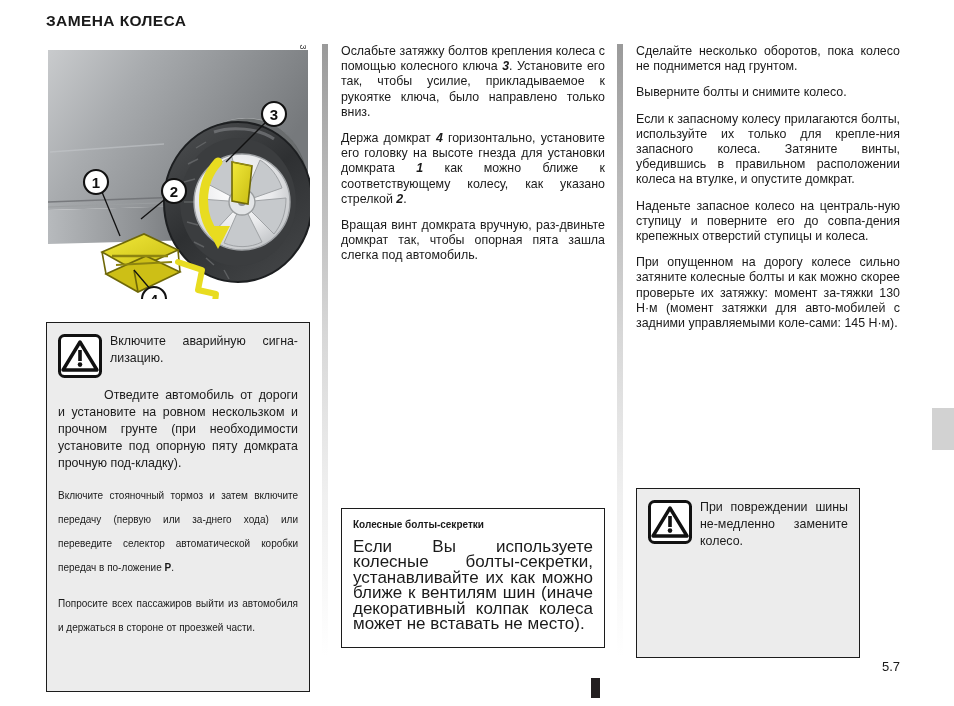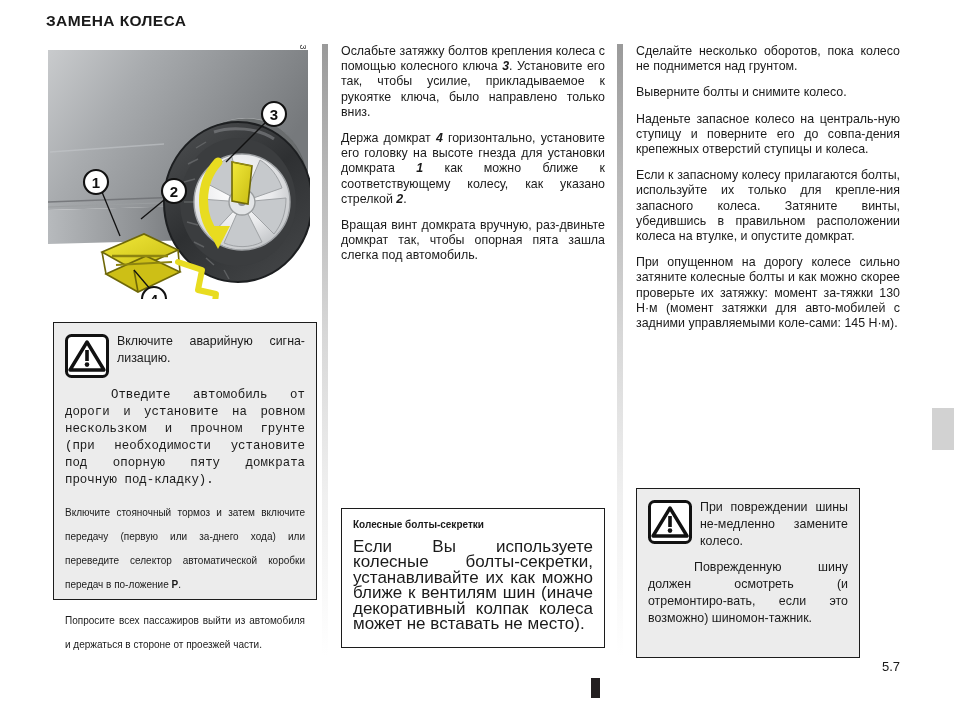--- a/index.html
+++ b/index.html
@@ -110,23 +110,23 @@
 
   .box-heading {
     font-size: 10px;
     font-weight: bold;
     margin: 0 0 9px 0;
   }
 
   
   .c1-box {
     position: absolute;
-    left: 7px; top: 278px;
+    left: 0; top: 278px;
     width: 264px;
-    height: 278px;
+    height: 370px;
   }
   .c1-para {
     font-size: 10px;
     line-height: 24px;
     text-align: justify;
     margin-top: 12px;
   }
   .c1-para b { font-weight: bold; }
 
   
@@ -299,21 +299,21 @@
         <span class="warn-icon">
           <svg width="44" height="44" viewBox="0 0 44 44" xmlns="http://www.w3.org/2000/svg">
             <rect x="1.5" y="1.5" width="41" height="41" rx="5" ry="5" fill="#ffffff" stroke="#111111" stroke-width="3"></rect>
             <path d="M22 8 L39 36 L5 36 Z" fill="#ffffff" stroke="#111111" stroke-width="3.4" stroke-linejoin="round"></path>
             <rect x="20.2" y="16" width="3.6" height="11" fill="#111111"></rect>
             <circle cx="22" cy="30.6" r="2.3" fill="#111111"></circle>
           </svg>
         </span>
         <span class="warn-first">Включите аварийную сигна-лизацию.</span>
       </div>
-      <div class="warn-wrap-text warn-indent-lg" style="margin-top:9px;font-family:Liberation Mono, monospace;">Отведите автомобиль от дороги и установите на ровном нескользком и прочном грунте (при необходимости установите под опорную пяту домкрата прочную под-кладку).</div>
+      <div class="warn-wrap-text warn-indent-lg" style="margin-top:9px;">Отведите автомобиль от дороги и установите на ровном нескользком и прочном грунте (при необходимости установите под опорную пяту домкрата прочную под-кладку).</div>
       <div class="c1-para"><span>Включите стояночный тормоз и затем включите передачу (первую или за-днего хода) или переведите селектор автоматической коробки передач в по-ложение </span><b>P</b><span>.</span></div>
       <div class="c1-para" style="margin-top:12px;">Попросите всех пассажиров выйти из автомобиля и держаться в стороне от проезжей части.</div>
     </div>
   </div>
 
   <div class="col c2">
     <div>
       <p class="body"><span>Ослабьте затяжку болтов крепления колеса с помощью колесного ключа </span><b>3</b><span>. Установите его так, чтобы усилие, прикладываемое к рукоятке ключа, было направлено только вниз.</span></p>
       <p class="body"><span>Держа домкрат </span><b>4</b><span> горизонтально, установите его головку на высоте гнезда для установки домкрата </span><b>1</b><span> как можно ближе к соответствующему колесу, как указано стрелкой </span><b>2</b><span>.</span></p>
       <p class="body"><span>Вращая винт домкрата вручную, раз-двиньте домкрат так, чтобы опорная пята зашла слегка под автомобиль.</span></p>
@@ -322,38 +322,37 @@
     <div class="box plain c2-box">
       <div class="box-heading">Колесные болты-секретки</div>
       <p class="body-sm">Если Вы используете колесные болты-секретки, устанавливайте их как можно ближе к вентилям шин (иначе декоративный колпак колеса может не вставать не место).</p>
     </div>
   </div>
 
   <div class="col c3">
     <div>
       <p class="body">Сделайте несколько оборотов, пока колесо не поднимется над грунтом.</p>
       <p class="body">Выверните болты и снимите колесо.</p>
+      <p class="body">Если к запасному колесу прилагаются болты, используйте их только для крепле-ния запасного колеса. Затяните винты, убедившись в правильном расположении колеса на втулке, и опустите домкрат.</p>
       <p class="body">Наденьте запасное колесо на централь-ную ступицу и поверните его до совпа-дения крепежных отверстий ступицы и колеса.</p>
-      <p class="body">Если к запасному колесу прилагаются болты, используйте их только для крепле-ния запасного колеса. Затяните винты, убедившись в правильном расположении колеса на втулке, и опустите домкрат.</p>
       <p class="body">При опущенном на дорогу колесе сильно затяните колесные болты и как можно скорее проверьте их затяжку: момент за-тяжки 130 Н·м (момент затяжки для авто-мобилей с задними управляемыми коле-сами: 145 Н·м).</p>
     </div>
 
     <div class="box shaded c3-box">
       <div class="warn-row">
         <span class="warn-icon">
           <svg width="44" height="44" viewBox="0 0 44 44" xmlns="http://www.w3.org/2000/svg">
             <rect x="1.5" y="1.5" width="41" height="41" rx="5" ry="5" fill="#ffffff" stroke="#111111" stroke-width="3"></rect>
             <path d="M22 8 L39 36 L5 36 Z" fill="#ffffff" stroke="#111111" stroke-width="3.4" stroke-linejoin="round"></path>
             <rect x="20.2" y="16" width="3.6" height="11" fill="#111111"></rect>
             <circle cx="22" cy="30.6" r="2.3" fill="#111111"></circle>
           </svg>
         </span>
         <span class="warn-first">При повреждении шины не-медленно замените колесо.</span>
       </div>
-      <div class="warn-wrap-text warn-indent-lg" style="margin-top:9px;">Поврежденную шину должен осмотреть (и отремонтиро-вать, если это возможно) шиномон-тажник.</div>
     </div>
   </div>
 
   <div class="edge-tab"></div>
 
   <div class="folio">5.7</div>
   <div class="bottom-mark"></div>
 
 </div>
 

